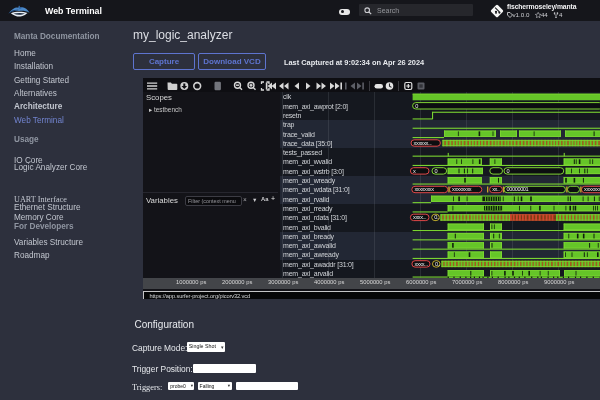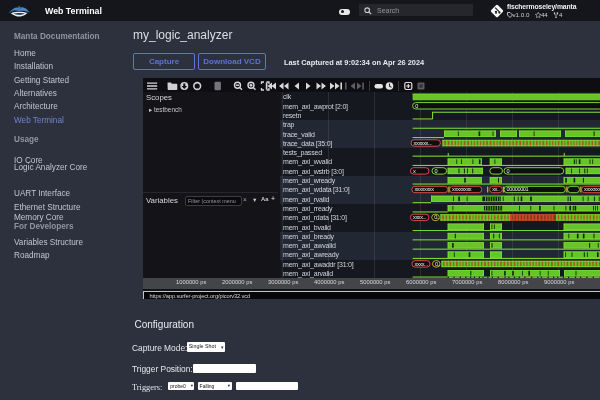--- a/index.html
+++ b/index.html
@@ -52,27 +52,27 @@
       <circle cx="2.5" cy="2" r="1.4" fill="#cdced2"></circle>
       <circle cx="7.5" cy="2" r="1.4" fill="#cdced2"></circle>
       <circle cx="5" cy="9" r="1.4" fill="#cdced2"></circle>
       <path d="M2.5 3 L2.5 4.5 Q5 6 7.5 4.5 L7.5 3 M5 5.5 L5 8" stroke="#cdced2" stroke-width="1" fill="none"></path>
     </svg>4</div>
 <div class="nav navh" style="top:32.4px;">Manta Documentation</div>
 <div class="nav " style="top:48.9px;">Home</div>
 <div class="nav " style="top:62.4px;">Installation</div>
 <div class="nav " style="top:75.8px;">Getting Started</div>
 <div class="nav " style="top:89.0px;">Alternatives</div>
-<div class="nav " style="top:102.3px;">Architecture</div>
+<div class="nav " style="top:102.3px;font-weight:bold;">Architecture</div>
 <div class="nav nava" style="top:115.5px;">Web Terminal</div>
 <div class="nav navh" style="top:134.8px;">Usage</div>
 <div class="nav " style="top:156px;">IO Core</div>
 <div class="nav " style="top:163.3px;text-align:right;">Logic Analyzer Core</div>
 <div class="nav " style="top:176.6px;margin-top:36px;">Memory Core</div>
-<div class="nav " style="top:189px;">UART Interface</div>
+<div class="nav " style="top:195px;font-family:Liberation Serif, serif;">UART Interface</div>
 <div class="nav " style="top:203.1px;">Ethernet Structure</div>
 <div class="nav navh" style="top:222.3px;">For Developers</div>
 <div class="nav " style="top:237.6px;">Variables Structure</div>
 <div class="nav " style="top:250.9px;">Roadmap</div>
 <div class="abs" style="left:133px;top:27.8px;font-size:12px;color:#dcdee4;">my_logic_analyzer</div>
 <div class="abs" style="left:133px;top:53px;width:60px;height:15px;border:1px solid #5e74cf;border-radius:2px;color:#5e74cf;font-size:8px;font-weight:bold;text-align:center;line-height:15px;">Capture</div>
 <div class="abs" style="left:198px;top:53px;width:66px;height:15px;border:1px solid #5e74cf;border-radius:2px;color:#5e74cf;font-size:8px;font-weight:bold;text-align:center;line-height:15px;">Download VCD</div>
 <div class="abs" style="left:284px;top:57.8px;font-size:7.4px;font-weight:bold;color:#e8eaee;">Last Captured at 9:02:34 on Apr 26 2024</div>
 <div id="viewer">
     <div class="abs" style="left:0;top:0;width:467px;height:14px;background:#0e0e12;"></div>

